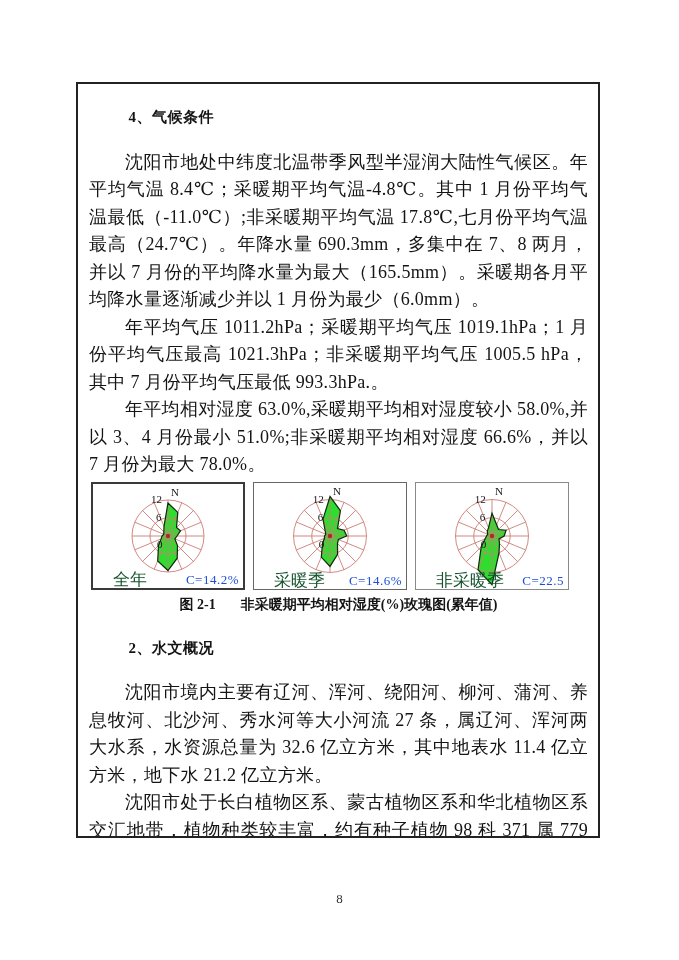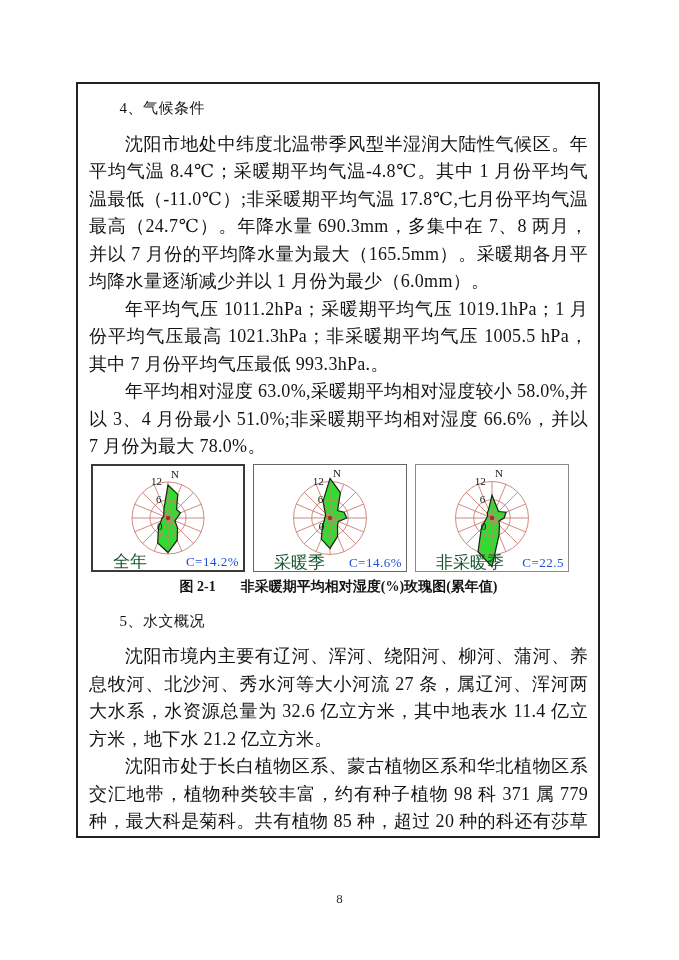--- a/index.html
+++ b/index.html
@@ -7,21 +7,21 @@
     position:relative;width:679px;height:960px;background:#ffffff;
     font-family:"Liberation Serif","DejaVu Serif",serif;color:#141414;
     overflow:hidden;
   }
   .doc-frame{
     position:absolute;left:76px;top:82px;width:524px;height:756px;
     box-sizing:border-box;border:2px solid #222222;
     padding:3px 10px 0 11px;overflow:hidden;background:#ffffff;
   }
   .sec-h{
-    margin:8px;font-size:15px;font-weight:normal;line-height:27.5px;
+    margin:17px;font-size:15px;font-weight:bold;line-height:27.5px;
     text-indent:1.5em;letter-spacing:0.5px;
   }
   .para{
     margin:0;font-size:18px;line-height:27.5px;text-indent:2em;
     text-align:justify;letter-spacing:0.3px;
   }
   .figure-row{
     display:flex;gap:8px;margin:3px 0 1px 2px;
   }
   .rose-box{
@@ -154,21 +154,21 @@
           </svg>
         <span class="rose-name">非采暖季</span>
         <span class="rose-calm">C=22.5</span>
       </div>
     </div>
 
     <div class="fig-caption">
       <span>图 2-1</span><span class="cap-gap"></span><span>非采暖期平均相对湿度(%)玫瑰图(累年值)</span>
     </div>
 
-    <h3 class="sec-h">5、水文概况</h3>
+    <h3 class="sec-h">2、水文概况</h3>
     <p class="para">沈阳市境内主要有辽河、浑河、绕阳河、柳河、蒲河、养息牧河、北沙河、秀水河等大小河流 27 条，属辽河、浑河两大水系，水资源总量为 32.6 亿立方米，其中地表水 11.4 亿立方米，地下水 21.2 亿立方米。</p>
 
     <p class="para">沈阳市处于长白植物区系、蒙古植物区系和华北植物区系交汇地带，植物种类较丰富，约有种子植物 98 科 371 属 779 种，最大科是菊科。共有植物 85 种，超过 20 种的科还有莎草科、蔷薇科、豆科、蓼科、唇形科、百合科及毛茛科等，这些科共有植物</p>
 
   </div>
 
   <div class="page-number">8</div>
 </div>
 
 </body></html>

